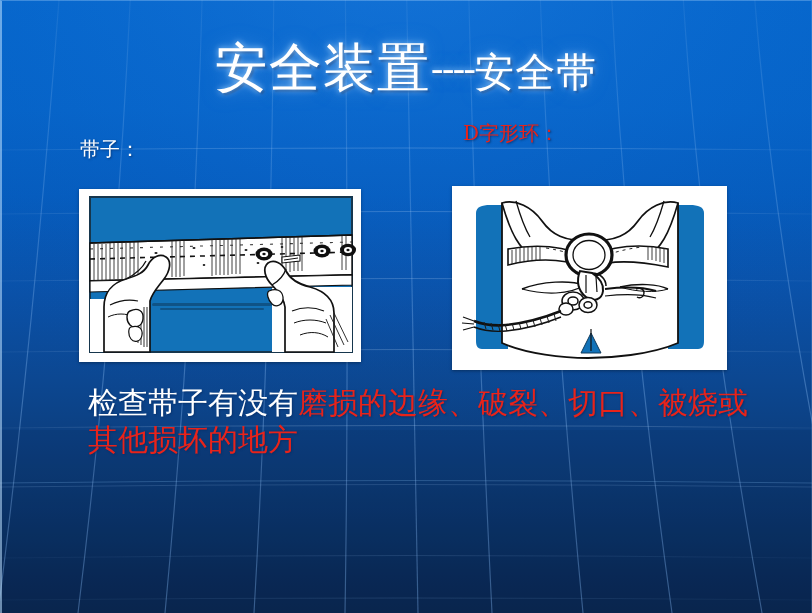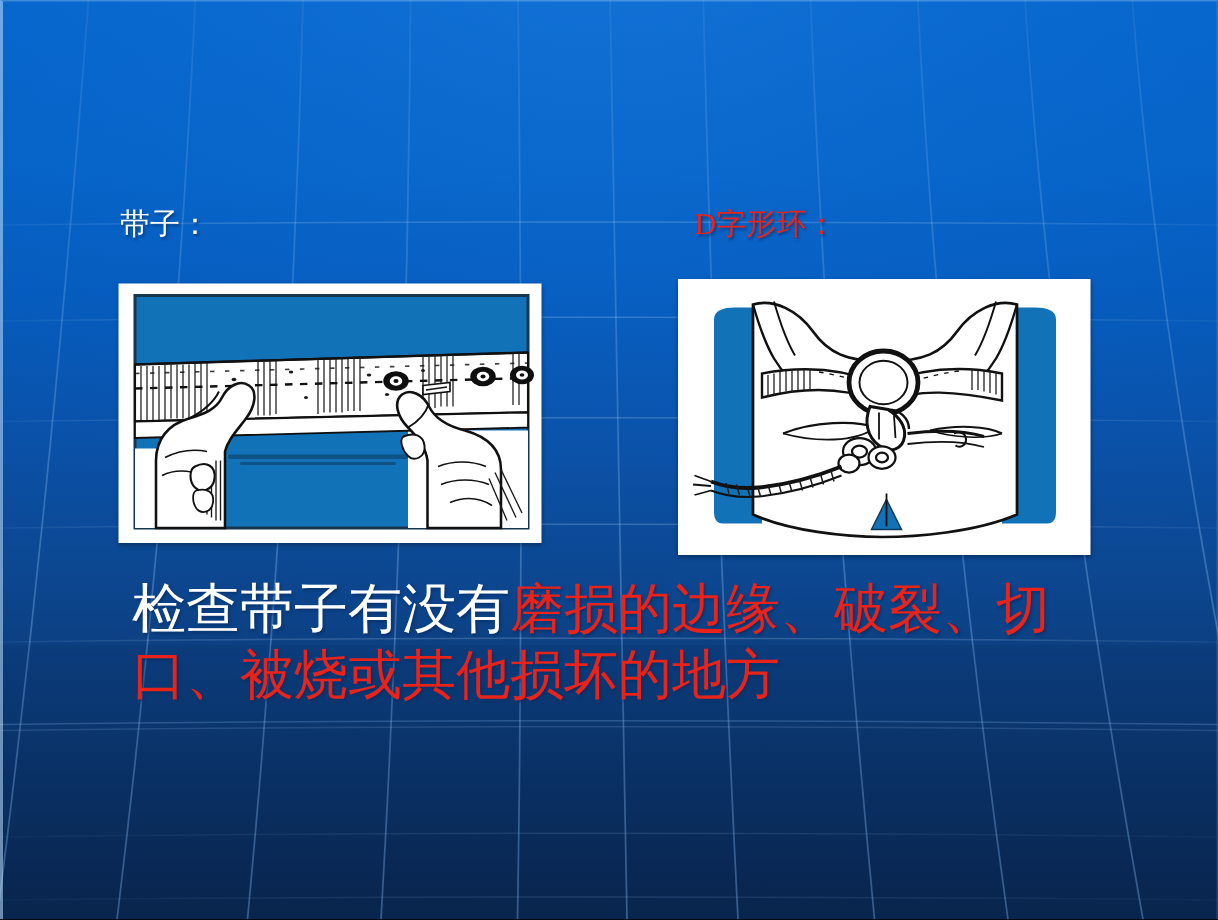--- a/index.html
+++ b/index.html
@@ -89,24 +89,23 @@
     white-space: nowrap;
   }
   #label-strap {
     left: 80px;
     top: 136px;
     color: #ffffff;
     text-shadow: 1px 1px 2px rgba(8,50,110,0.8);
   }
   #label-dring {
     left: 463px;
-    top: 136px;
+    top: 120px;
     color: #e8231a;
     text-shadow: 1px 1px 2px rgba(8,50,110,0.85);
-    font-family: Liberation Serif, serif;
   }
 
   
   .figure {
     position: absolute;
     z-index: 8;
     background: #ffffff;
     box-shadow: 0 1px 3px rgba(0,0,0,0.35);
   }
   #figure-strap {
@@ -122,21 +121,21 @@
   .figure svg { display:block; width:100%; height:100%; }
 
   
   #body-text {
     position: absolute;
     left: 88px;
     top: 385px;
     width: 660px;
     z-index: 10;
     font-family: "DejaVu Serif", "Liberation Serif", serif;
-    font-size: 36px;
+    font-size: 30px;
     line-height: 1.22;
     text-shadow: 1px 1px 2px rgba(8,45,100,0.75);
   }
   #body-text .w { color:#ffffff; }
   #body-text .r { color:#e8231a; }
 </style>
 </head>
 <body>
 
 <div id="slide">
@@ -192,20 +191,25 @@
       <path d="M 468,-40 C 472,150 480,372 492,613"></path>
       <path d="M 539,-40 C 545,150 560,370 583,613"></path>
       <path d="M 610,-40 C 618,150 638,368 672,613"></path>
       <path d="M 681,-40 C 691,150 718,365 762,613"></path>
       <path d="M 752,-40 C 764,150 796,360 850,613"></path>
     </g>
 
     <rect x="0" y="430" width="812" height="183" fill="#051f44" opacity="0.10"></rect>
   </svg>
 
+  <div class="title-wrap">
+    <div class="title">
+      <span>安全装置</span><span class="dash">----</span><span class="tail">安全带</span>
+    </div>
+  </div>
 
   <div class="label" id="label-strap">带子：</div>
 
   <div class="label" id="label-dring">D字形环：</div>
 
   <div class="figure" id="figure-strap">
     <svg viewBox="0 0 270 159" preserveAspectRatio="none">
 
       <rect x="4" y="2" width="262" height="155" fill="#1272b8"></rect>
       <rect x="4" y="2" width="262" height="155" fill="none" stroke="#16364d" stroke-width="2"></rect>

